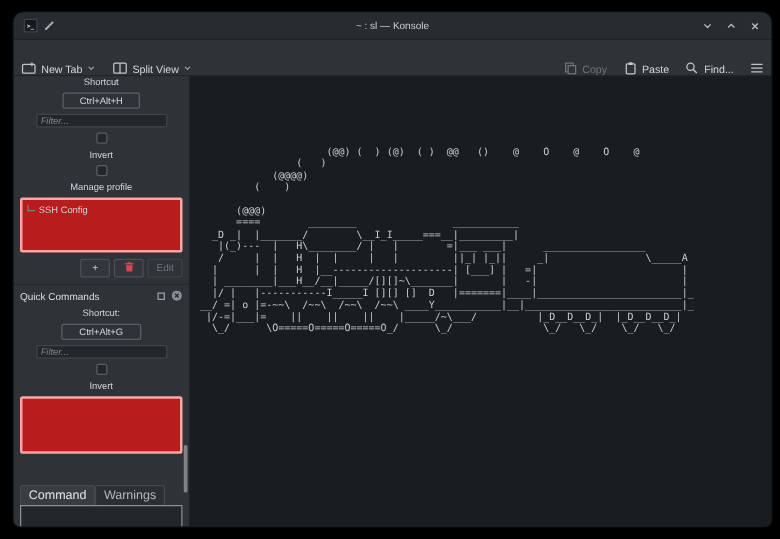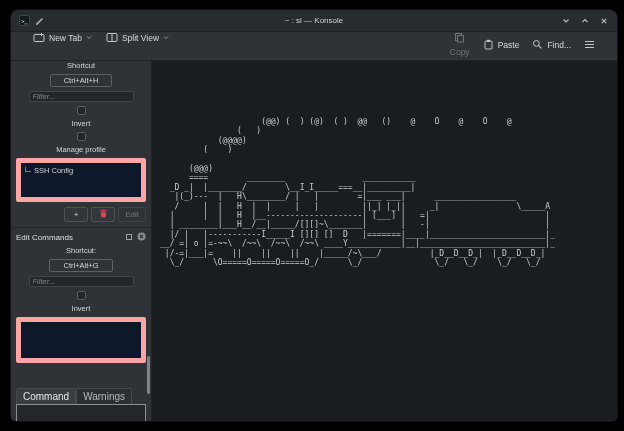--- a/index.html
+++ b/index.html
@@ -17,24 +17,24 @@
   .app-icon { width:11px; height:11px; border-radius:2px; background:#14191d;
     border:1px solid #3c434a; color:#cfe3ef; font:bold 5px "DejaVu Sans Mono",monospace;
     display:flex; align-items:center; justify-content:center; }
   .tb-title { position:absolute; left:0; right:0; text-align:center; font-size:8px;
     color:#cdd0d3; pointer-events:none; }
   .tb-controls { margin-left:auto; display:flex; gap:9px; align-items:center; z-index:1; }
   .tb-controls svg { display:block; }
 
   
   .toolbar { height:29px; background:#2f3337; border-bottom:1px solid #212427;
-    display:flex; align-items:flex-start; padding:0 22px; gap:14px; flex:0 0 auto; }
+    display:flex; align-items:flex-end; padding:0 6px; gap:14px; flex:0 0 auto; }
   .tbtn { display:flex; align-items:center; gap:4px; background:transparent; border:none;
     color:#d6d9db; font-size:8.5px; font-family:inherit; cursor:default; }
-  .tbtn.disabled { color:#6e7378;flex-direction:column; }
+  .tbtn.disabled { color:#6e7378; }
   .toolbar .right { margin-left:auto; display:flex; align-items:center; gap:13px; }
   .tbtn svg { display:block; }
 
   
   .body { flex:1; display:flex; min-height:0; }
   .sidebar { width:141px; background:#2f3337; border-right:1px solid #212427;
     position:relative; font-size:8px; color:#d6d9db; flex:0 0 auto; }
   .dock-header { display:flex; align-items:center; padding:4px 5px 3px; gap:3px; }
   .dock-title { font-size:8px; color:#dcdfe1; }
   .dock-icons { margin-left:auto; display:flex; gap:4px; align-items:center; }
@@ -42,21 +42,21 @@
   .prow { display:flex; align-items:center; gap:4px; padding:0 5px; margin-bottom:4px;flex-direction:column; }
   .lab { font-size:7.5px; color:#d2d5d8; white-space:nowrap; }
   .kbd-btn { border:1px solid #5a6066; border-radius:2px; padding:1px 13px;
     font-size:7.5px; color:#d6d9db; background:transparent; font-family:inherit; }
   .filter-input { flex:1; min-width:0; height:14px; background:#24272a;
     border:1px solid #40454a; border-radius:2px; color:#d6d9db; font-size:7.5px;
     padding:0 3px; font-family:inherit; }
   .filter-input::placeholder { color:#7f858b; font-style:italic; }
   .checkbox { width:9px; height:9px; flex:0 0 auto; background:#24272a;
     border:1px solid #585e64; border-radius:2px; }
-  .listbox { margin:0 5px 5px; background:#0f172a; border:5px solid #fca5a5;
+  .listbox { margin:0 5px 5px; background:#b91c1c; border:2px solid #fca5a5;
     border-radius:2px; padding:3px 4px; }
   .listbox.tree { height:44px; }
   .listbox.empty { height:46px; }
   .tree-item { display:flex; align-items:center; gap:3px; font-size:7.5px; color:#d0d3d6; }
   .branch { display:inline-block; width:6px; height:5px; border-left:1px solid #787d82;
     border-bottom:1px solid #787d82; margin-bottom:3px; }
   .actions { display:flex; justify-content:flex-end; gap:3px; padding:0 5px; margin:2px 0 4px; }
   .sbtn { height:15px; min-width:24px; border:1px solid #4a5056; border-radius:2px;
     background:#33373b; color:#d0d3d6; font-size:8px; font-family:inherit;
     display:flex; align-items:center; justify-content:center; gap:3px; padding:0 6px; }
@@ -217,21 +217,21 @@
                 <path fill="#da4453" d="M3.6 0.8h2.8l.5 1H9v1H1v-1h2.1l.5-1zM2 3.6h6L7.5 9.2h-5L2 3.6z"></path>
               </svg>
           </span>
         </button>
         <button class="sbtn disabled">Edit</button>
       </div>
 
       <div class="panel-sep"></div>
 
       <div class="dock-header">
-        <span class="dock-title">Edit Commands</span>
+        <span class="dock-title">Quick Commands</span>
         <span class="dock-icons">
           <span>
             <svg width="8" height="8" viewBox="0 0 8 8">
                 <rect x="1.5" y="1.5" width="5" height="5" fill="none" stroke="#9aa0a5"></rect>
               </svg>
           </span>
           <span>
             <svg width="9" height="9" viewBox="0 0 9 9">
                 <circle cx="4.5" cy="4.5" r="4" fill="#888e93"></circle>
                 <path d="M3 3l3 3M6 3L3 6" stroke="#2b2f33" stroke-width="1.1"></path>

